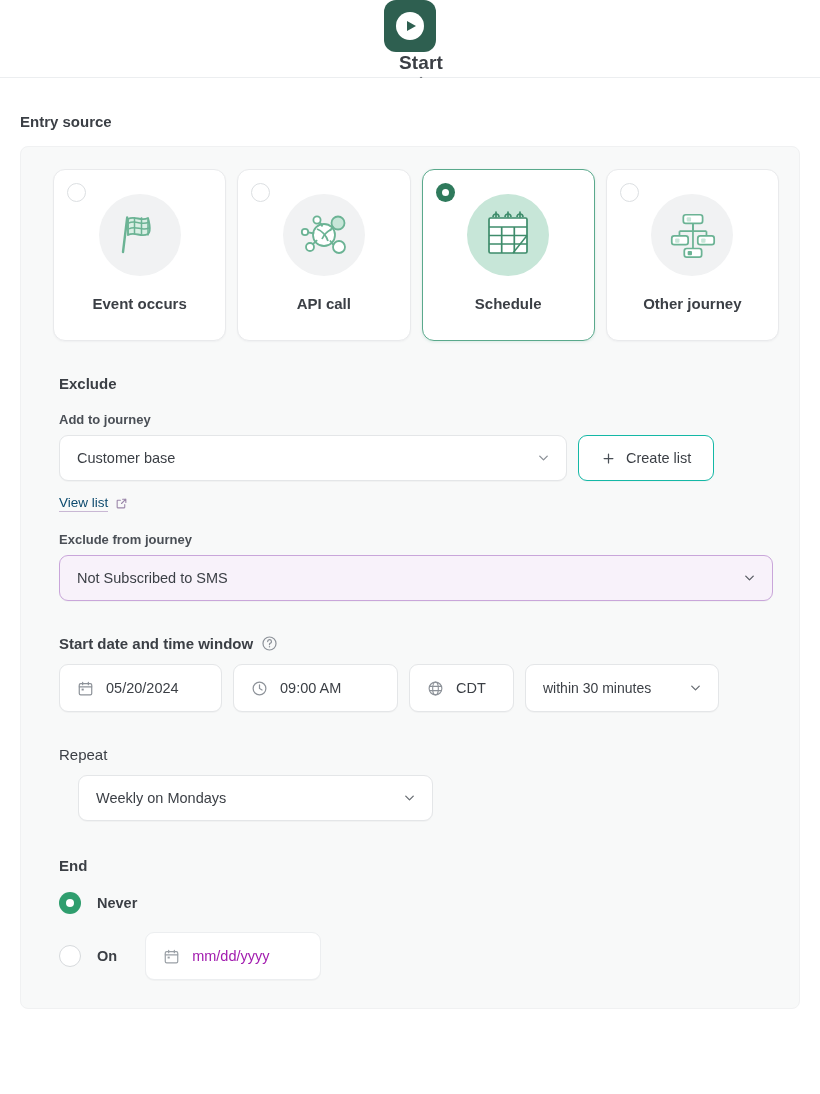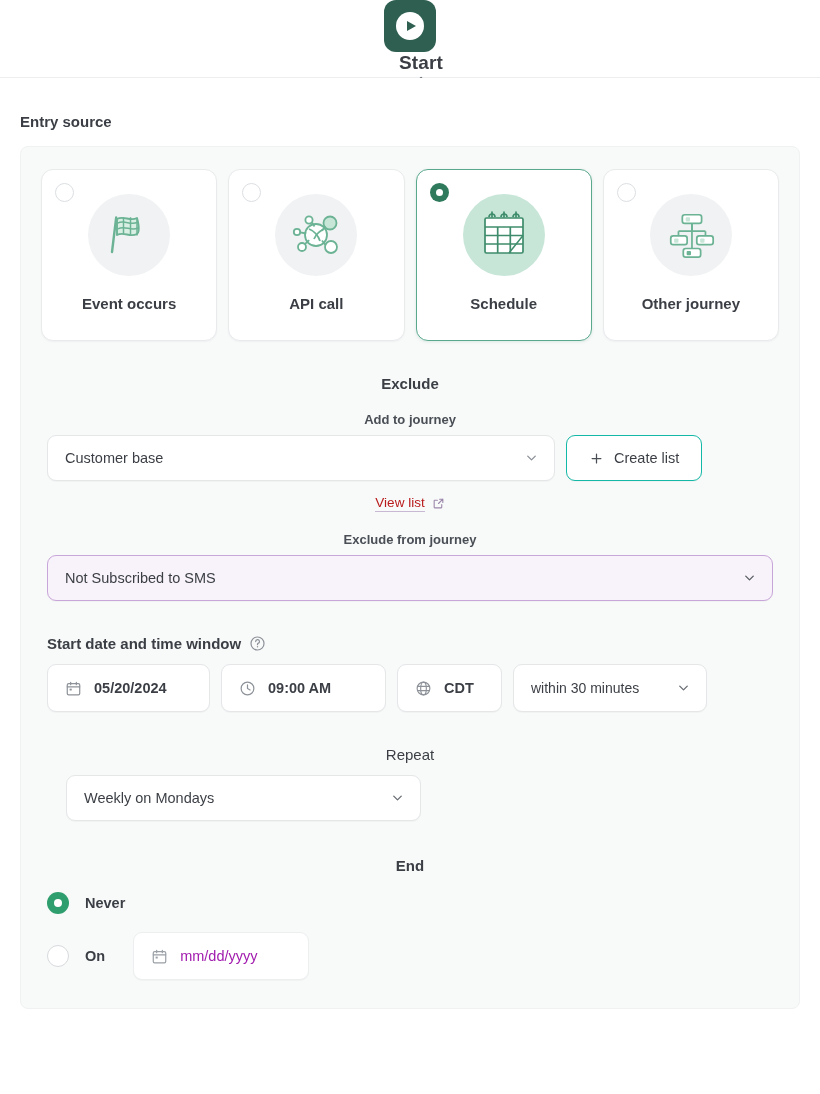--- a/index.html
+++ b/index.html
@@ -41,22 +41,21 @@
     background:#fff; display:flex; align-items:center; justify-content:center; cursor:pointer;
   }
   .close-btn { width:40px; height:40px; margin-left:12px; display:flex; align-items:center; justify-content:center; cursor:pointer; }
 
   
   .body-wrap { position:absolute; left:0; top:78px; width:820px; bottom:0; background:#fff; padding:0 20px; }
   .section-title { font-size:15px; font-weight:700; color:#3b3f45; margin:35px 0 16px 0; }
 
   .panel {
     background:#f8f9f9; border:1px solid #f0f1f2; border-radius:8px;
-    padding:22px 20px 28px 20px;
-    text-align:center;
+    padding:22px 20px 28px 32px;
   }
 
   
   .cards { display:flex; gap:11px; }
   .card {
     position:relative; flex:1 1 0; height:172px; background:#fff;
     border:1px solid #e9eaec; border-radius:12px;
     display:flex; flex-direction:column; align-items:center; cursor:pointer;
     box-shadow:0 1px 2px rgba(16,24,40,.04);
   }
@@ -102,33 +101,32 @@
 
   .btn-create {
     height:46px; padding:0 22px; background:#fff; border:1px solid #14b8a6;
     border-radius:9px; display:flex; align-items:center; gap:10px;
     font-size:14.5px; color:#3b3f45; cursor:pointer; white-space:nowrap;
     box-shadow:0 1px 1px rgba(16,24,40,.03);
   }
 
   .view-list {
     display:inline-flex; align-items:center; gap:7px; margin-top:14px;
-    font-size:13.5px; color:#b91c1c; cursor:pointer;
+    font-size:13.5px; color:#0c4a6e; cursor:pointer;
   }
   .view-list .txt { border-bottom:1px solid #c9b8d4; padding-bottom:1px; }
 
   .label-help { display:flex; align-items:center; gap:8px; margin:34px 0 12px 0; }
   .label-help .t { font-size:15px; font-weight:700; color:#3b3f45; }
 
   .pill {
     height:48px; background:#fff; border:1px solid #e4e6e8; border-radius:9px;
     display:flex; align-items:center; gap:12px; padding:0 17px;
     font-size:14.5px; color:#3b3f45; cursor:pointer;
     box-shadow:0 1px 1px rgba(16,24,40,.03);
-    font-weight:bold;
   }
   .pill.date { width:163px; }
   .pill.time { width:165px; }
   .pill.tz { width:105px; }
   .select.w-within { height:48px; }
 
   .radio-row { display:flex; align-items:center; gap:16px; margin-top:18px; }
   .rad { width:22px; height:22px; border-radius:50%; border:1.5px solid #d7dadd; background:#fff; flex:0 0 auto;
          display:flex; align-items:center; justify-content:center; cursor:pointer; }
   .rad.on { border:none; background:#2f9e6e; }

